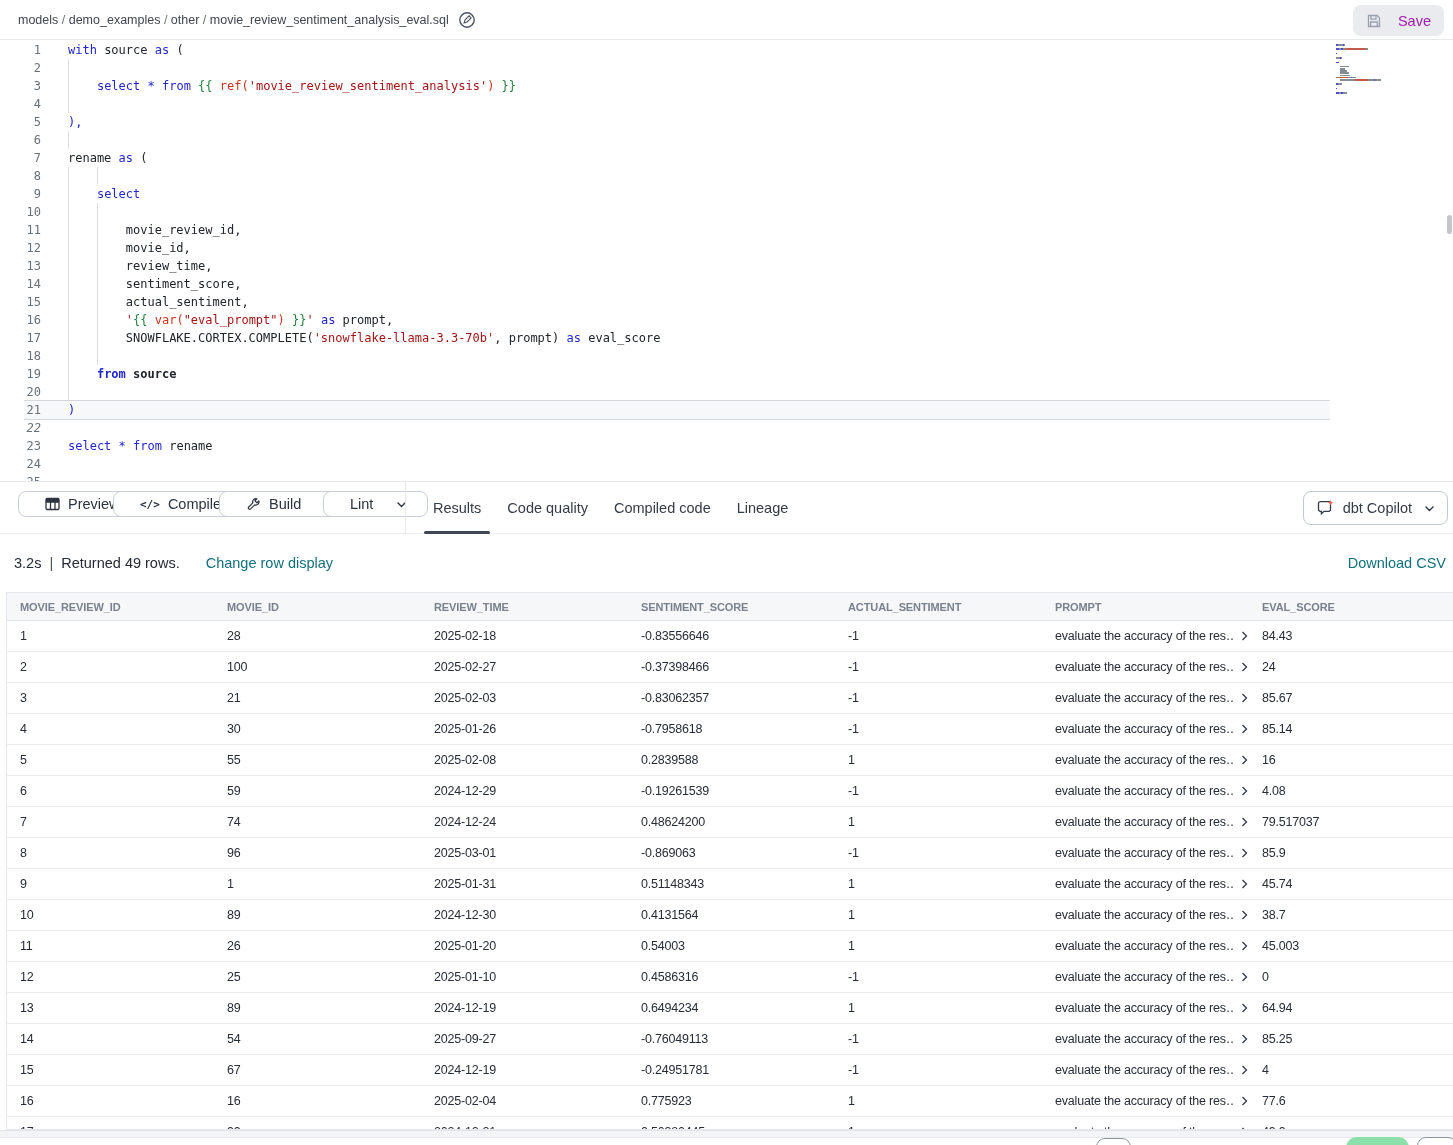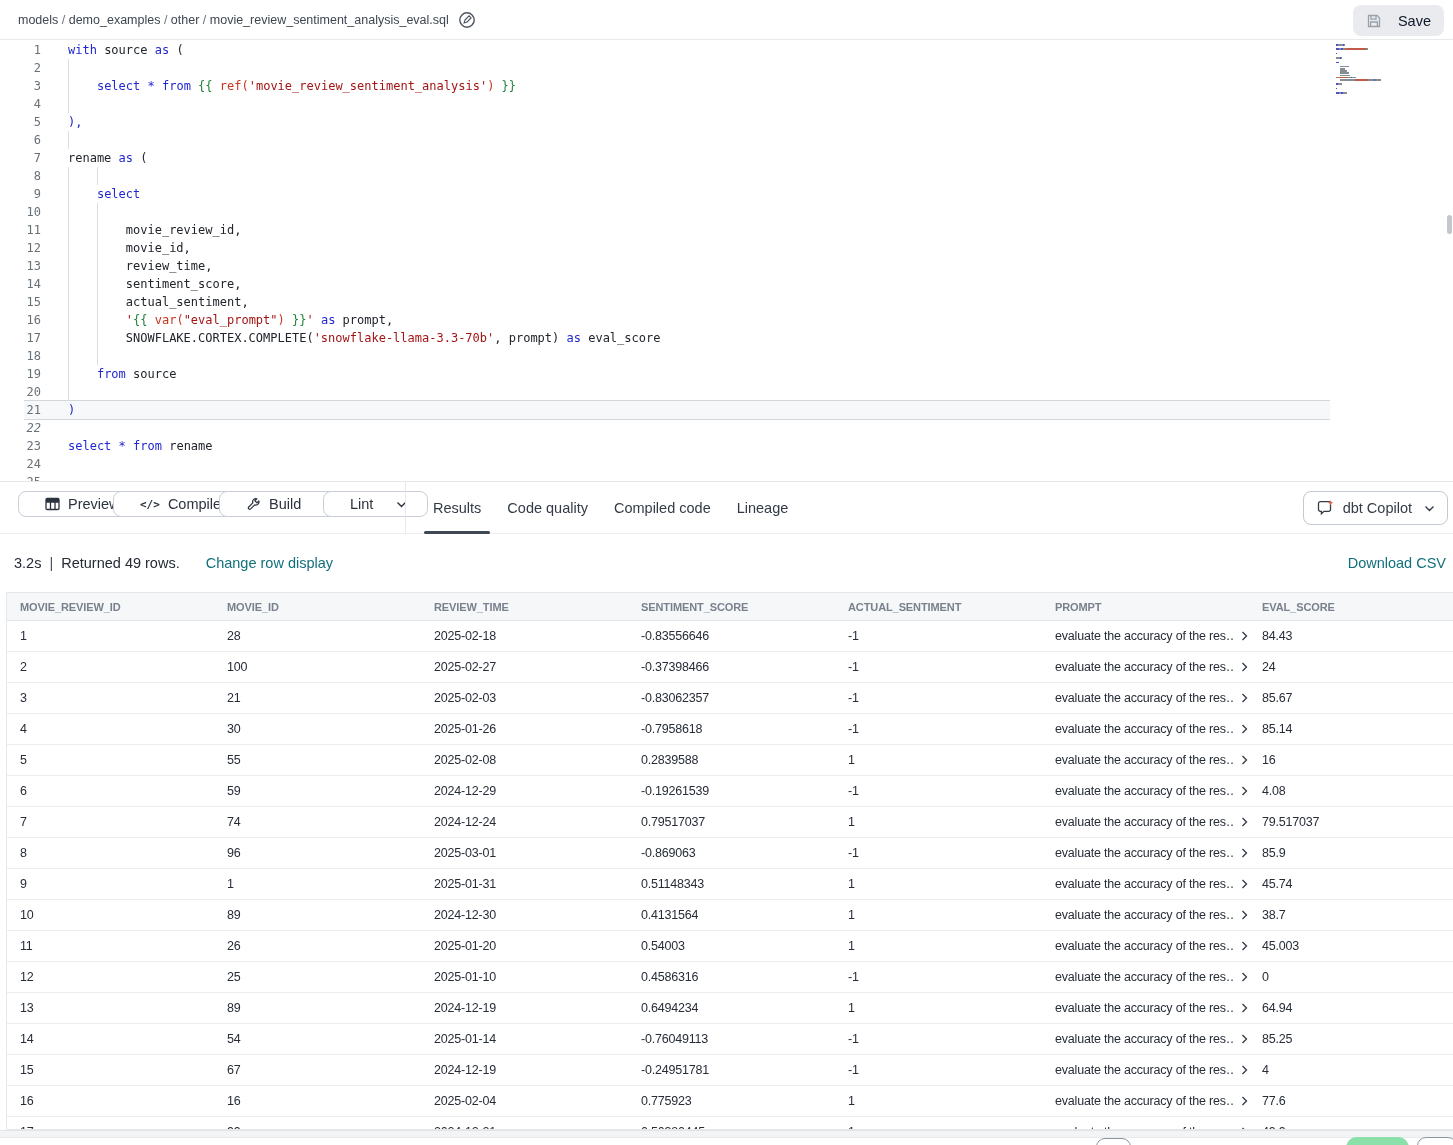--- a/index.html
+++ b/index.html
@@ -9,21 +9,21 @@
   
   .top-hairline{position:absolute;left:676px;top:0;width:777px;height:2px;background:#dddcec;}
   .top-accent{position:absolute;left:600px;top:0;width:88px;height:5px;background:#17181c;border-radius:0 0 3px 3px;}
 
   .crumb-bar{position:absolute;left:0;top:0;width:1453px;height:40px;background:#fff;
              border-bottom:1px solid #e7e9ec;display:flex;align-items:center;padding-left:18px;box-sizing:border-box;}
   .breadcrumb{font-size:12.5px;color:#3e4651;display:flex;align-items:center;white-space:pre;}
   .crumb-sep{color:#6c737d;}
   .readonly-icon{margin-left:9px;display:inline-flex;}
   .save-btn{position:absolute;right:9px;top:5px;height:31px;padding:0 13px;border:none;border-radius:8px;
-            background:#e9ebee;color:#0f172a;font-size:14.5px;display:flex;align-items:center;gap:16px;
+            background:#e9ebee;color:#a21caf;font-size:14.5px;display:flex;align-items:center;gap:16px;
             font-family:"Liberation Sans",sans-serif;}
 
   
   .editor{position:absolute;left:0;top:41px;width:1453px;height:441px;background:#fff;overflow:hidden;
           border-bottom:1px solid #e6e8ec;box-sizing:border-box;}
   .current-line{position:absolute;left:24px;top:359px;width:1306px;height:20px;background:#f7f8fa;
                 border-top:1px solid #d4d8dd;border-bottom:1px solid #d4d8dd;box-sizing:border-box;}
   .guide{position:absolute;width:0;border-left:1px solid #dbdee2;}
   .ln{position:absolute;left:0;width:41px;text-align:right;font:12px/18px "DejaVu Sans Mono",monospace;color:#687078;}
   .cl{position:absolute;left:68px;white-space:pre;font:12px/18px "DejaVu Sans Mono",monospace;color:#20242b;}
@@ -151,21 +151,21 @@
         <div class="cl" style="top: 144px;"><span class="tok-pl">    </span><span class="tok-kw">select</span></div>
         <div class="cl" style="top: 162px;"></div>
         <div class="cl" style="top: 180px;"><span class="tok-pl">        movie_review_id,</span></div>
         <div class="cl" style="top: 198px;"><span class="tok-pl">        movie_id,</span></div>
         <div class="cl" style="top: 216px;"><span class="tok-pl">        review_time,</span></div>
         <div class="cl" style="top: 234px;"><span class="tok-pl">        sentiment_score,</span></div>
         <div class="cl" style="top: 252px;"><span class="tok-pl">        actual_sentiment,</span></div>
         <div class="cl" style="top: 270px;"><span class="tok-pl">        </span><span class="tok-st">'</span><span class="tok-jj">{{</span><span class="tok-pl"> </span><span class="tok-fn">var(</span><span class="tok-st">"eval_prompt"</span><span class="tok-fn">)</span><span class="tok-pl"> </span><span class="tok-jj">}}</span><span class="tok-st">'</span><span class="tok-pl"> </span><span class="tok-kw">as</span><span class="tok-pl"> prompt,</span></div>
         <div class="cl" style="top: 288px;"><span class="tok-pl">        SNOWFLAKE.CORTEX.COMPLETE(</span><span class="tok-st">'snowflake-llama-3.3-70b'</span><span class="tok-pl">, prompt) </span><span class="tok-kw">as</span><span class="tok-pl"> eval_score</span></div>
         <div class="cl" style="top: 306px;"></div>
-        <div class="cl" style="top: 324px;"><span class="tok-pl">    </span><span class="tok-kw">from</span><span class="tok-pl"> source</span></div>
+        <div class="cl" style="top: 324px; font-weight: bold;"><span class="tok-pl">    </span><span class="tok-kw">from</span><span class="tok-pl"> source</span></div>
         <div class="cl" style="top: 342px;"></div>
         <div class="cl" style="top: 360px;"><span class="tok-kw">)</span></div>
         <div class="cl" style="top: 378px;"></div>
         <div class="cl" style="top: 396px;"><span class="tok-kw">select</span><span class="tok-pl"> </span><span class="tok-kw">*</span><span class="tok-pl"> </span><span class="tok-kw">from</span><span class="tok-pl"> rename</span></div>
         <div class="cl" style="top: 414px;"></div>
         <div class="cl" style="top: 432px;"></div>
       </div>
     <div class="minimap" id="minimap">
         <div class="mm-line"><span class="mm-seg" style="width: 2.2px; background: rgb(74, 79, 216);"></span><span class="mm-seg" style="width: 4.4px; background: rgb(133, 140, 148);"></span><span class="mm-seg" style="width: 1.1px; background: rgb(74, 79, 216);"></span><span class="mm-seg" style="width: 1.1px; background: rgb(133, 140, 148);"></span></div>
         <div class="mm-line"></div>
@@ -387,21 +387,21 @@
                 <path d="M1.5 1l4 4-4 4" fill="none" stroke="#323943" stroke-width="1.3"></path>
               </svg>
             </span>
           </div>
           <div class="td">4.08</div>
         </div>
         <div class="gr-row">
           <div class="td">7</div>
           <div class="td">74</div>
           <div class="td">2024-12-24</div>
-          <div class="td">0.79517037</div>
+          <div class="td">0.48624200</div>
           <div class="td">1</div>
           <div class="td">
             <span class="prompt-text">evaluate the accuracy of the res…</span>
             <span class="cell-expand">
               <svg width="8" height="10" viewBox="0 0 8 10">
                 <path d="M1.5 1l4 4-4 4" fill="none" stroke="#323943" stroke-width="1.3"></path>
               </svg>
             </span>
           </div>
           <div class="td">79.517037</div>
@@ -498,21 +498,21 @@
               <svg width="8" height="10" viewBox="0 0 8 10">
                 <path d="M1.5 1l4 4-4 4" fill="none" stroke="#323943" stroke-width="1.3"></path>
               </svg>
             </span>
           </div>
           <div class="td">64.94</div>
         </div>
         <div class="gr-row">
           <div class="td">14</div>
           <div class="td">54</div>
-          <div class="td">2025-01-14</div>
+          <div class="td">2025-09-27</div>
           <div class="td">-0.76049113</div>
           <div class="td">-1</div>
           <div class="td">
             <span class="prompt-text">evaluate the accuracy of the res…</span>
             <span class="cell-expand">
               <svg width="8" height="10" viewBox="0 0 8 10">
                 <path d="M1.5 1l4 4-4 4" fill="none" stroke="#323943" stroke-width="1.3"></path>
               </svg>
             </span>
           </div>

